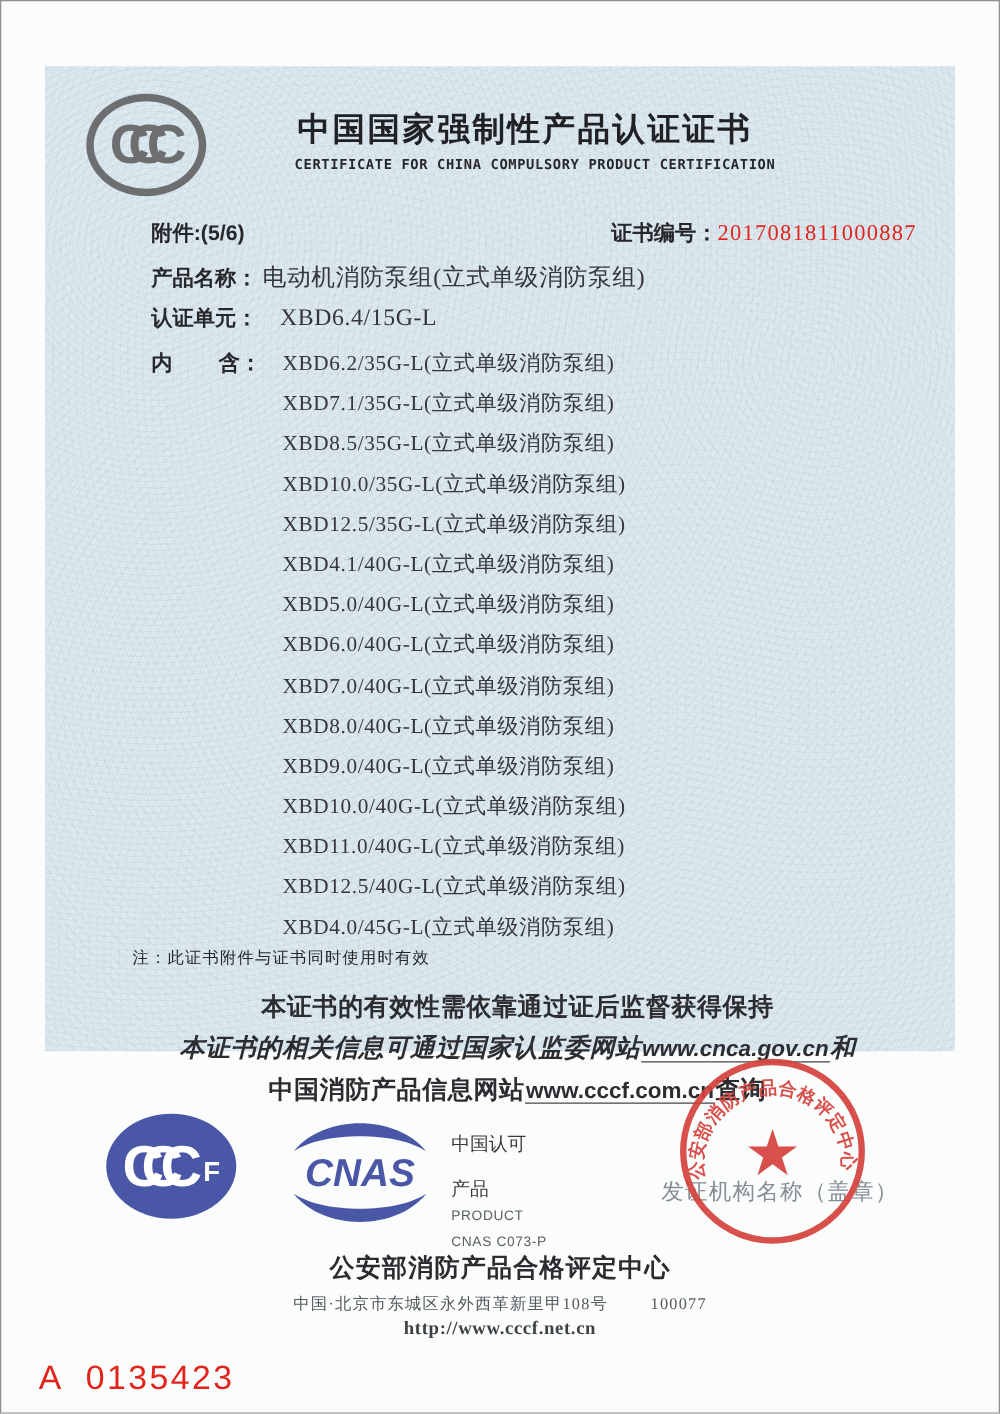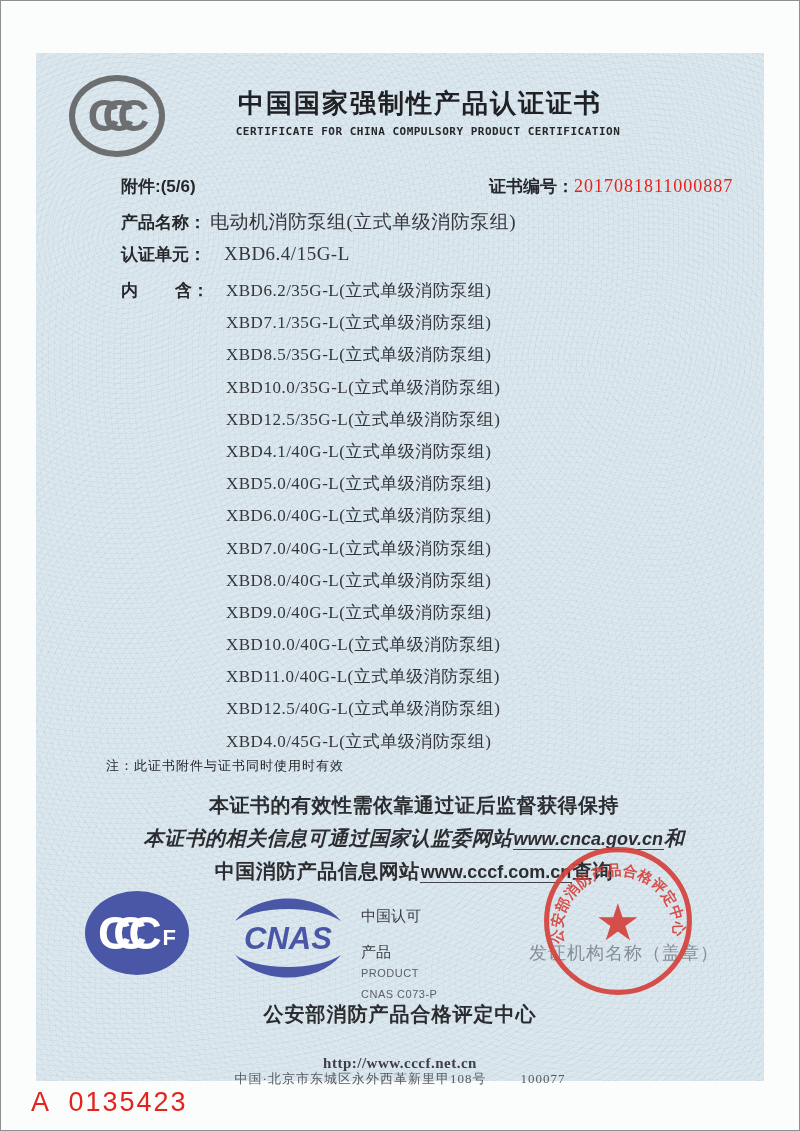--- a/index.html
+++ b/index.html
@@ -12,21 +12,21 @@
     --logo-blue:#4a56a6;
   }
   *{margin:0;padding:0;box-sizing:border-box;}
   html,body{width:800px;height:1131px;}
   body{font-family:var(--sans);}
   .page{
     position:relative;width:800px;height:1131px;
     background:#fbfcfc;border:1px solid #8f8f8f;overflow:hidden;
   }
   .cert{
-    position:absolute;left:35px;top:52px;width:728px;height:1028px;
+    position:absolute;left:35px;top:52px;width:728px;height:788px;
     background-color:#dde8ee;
     background-image:
       repeating-radial-gradient(circle at 12% 18%, rgba(130,165,190,.10) 0 1px, transparent 1px 5px),
       repeating-radial-gradient(circle at 85% 30%, rgba(130,165,190,.09) 0 1px, transparent 1px 6px),
       repeating-radial-gradient(circle at 30% 65%, rgba(130,165,190,.08) 0 1px, transparent 1px 7px),
       repeating-radial-gradient(circle at 70% 90%, rgba(130,165,190,.08) 0 1px, transparent 1px 6px);
   }
   .abs{position:absolute;}
   
   .ccc-mark{
@@ -83,21 +83,21 @@
   .acc-text .en{font-family:var(--sans);font-size:11px;color:#5c6064;letter-spacing:.5px;}
   
   .seal-caption{
     left:493px;top:888px;font-family:Liberation Serif, serif;font-size:18px;letter-spacing:1px;
     color:#868d94;z-index:1;white-space:nowrap;
   }
   .seal{left:497px;top:783px;width:170px;height:170px;z-index:2;opacity:.92;}
   .footer-org{left:0;top:948px;width:728px;text-align:center;font-weight:bold;
     font-size:20px;letter-spacing:1px;color:#2b2c30;}
   .footer-addr{left:0;top:981px;width:728px;text-align:center;font-family:var(--serif);
-    font-size:13px;color:#55595e;letter-spacing:1px;margin-top:36px;}
+    font-size:13px;color:#55595e;letter-spacing:1px;}
   .footer-addr .post{margin-left:34px;}
   .footer-site{left:0;top:1002px;width:728px;text-align:center;font-family:var(--serif);
     font-weight:bold;font-size:15px;color:#3c3f44;letter-spacing:.5px;}
   .serial{
     left:30px;top:1086px;font-family:var(--sans);font-size:27px;color:var(--red);
     letter-spacing:2px;white-space:pre;
   }
 </style>
 </head>
 <body>

